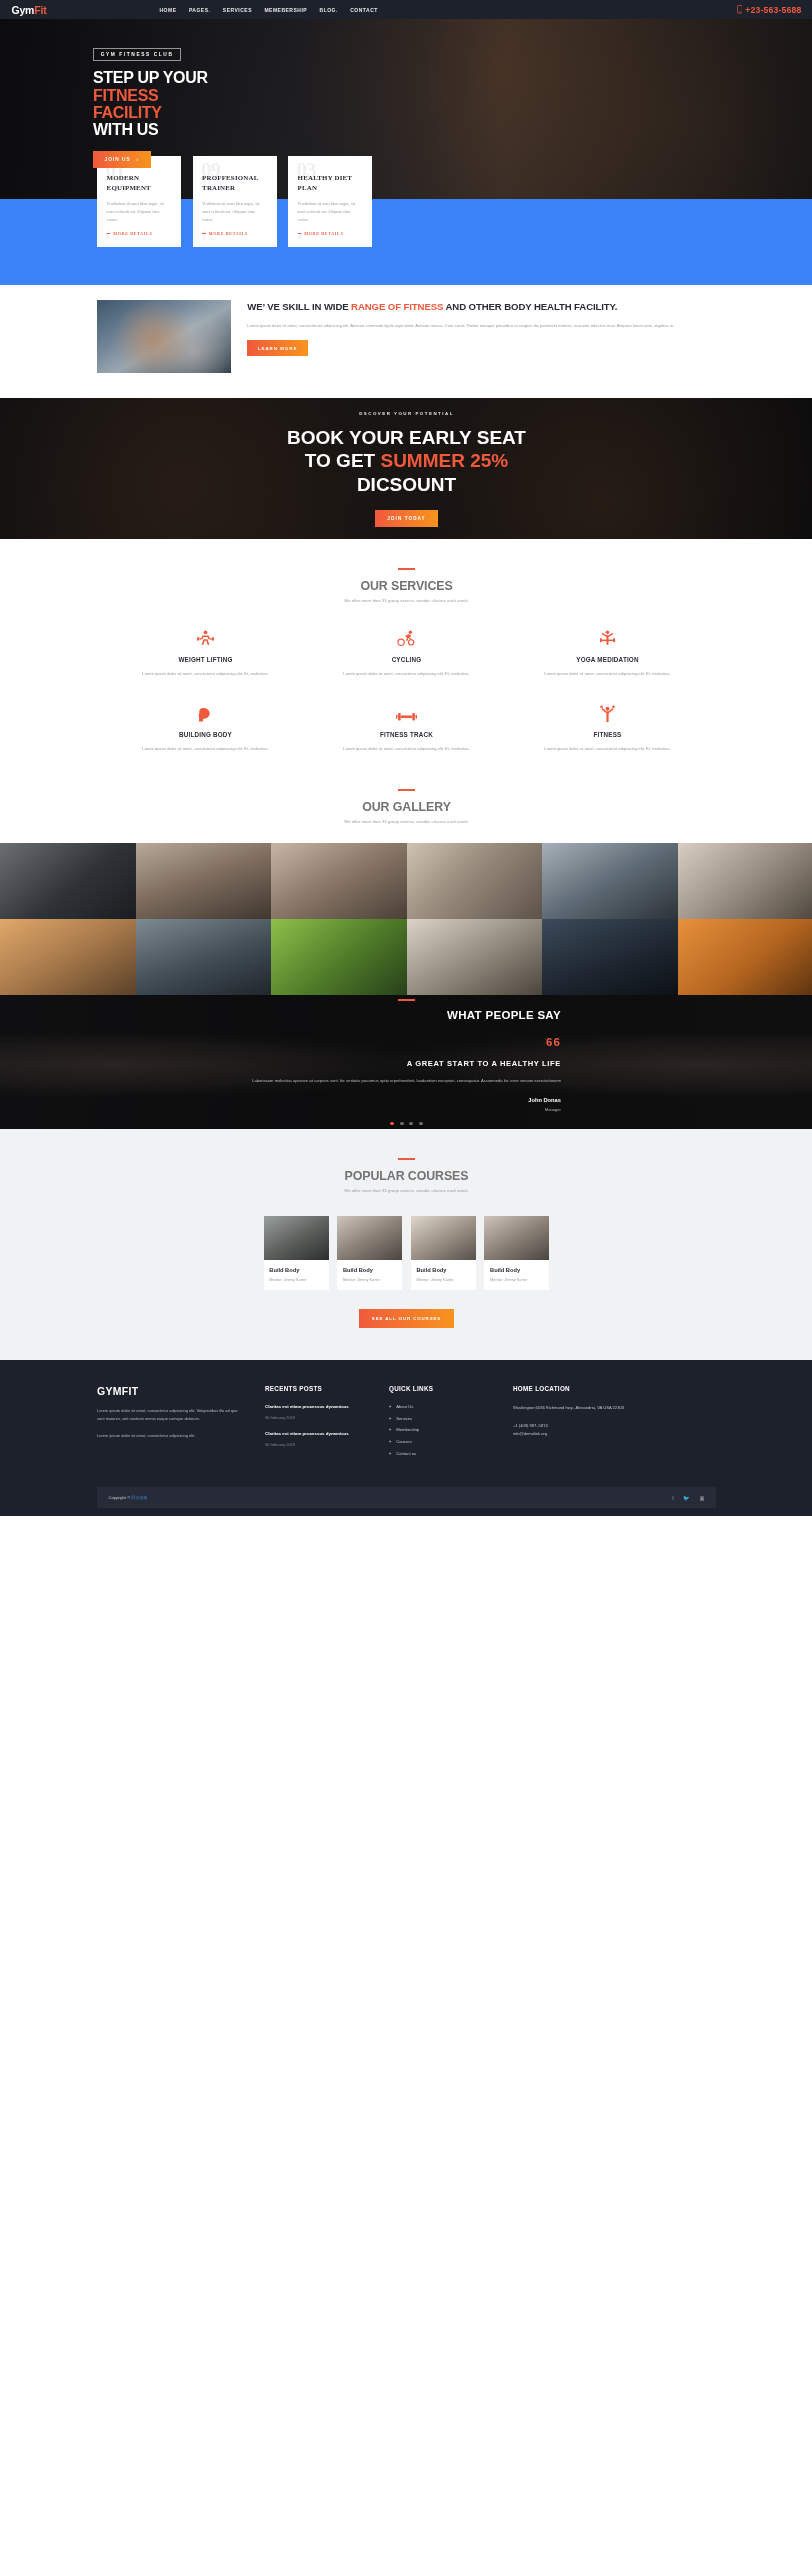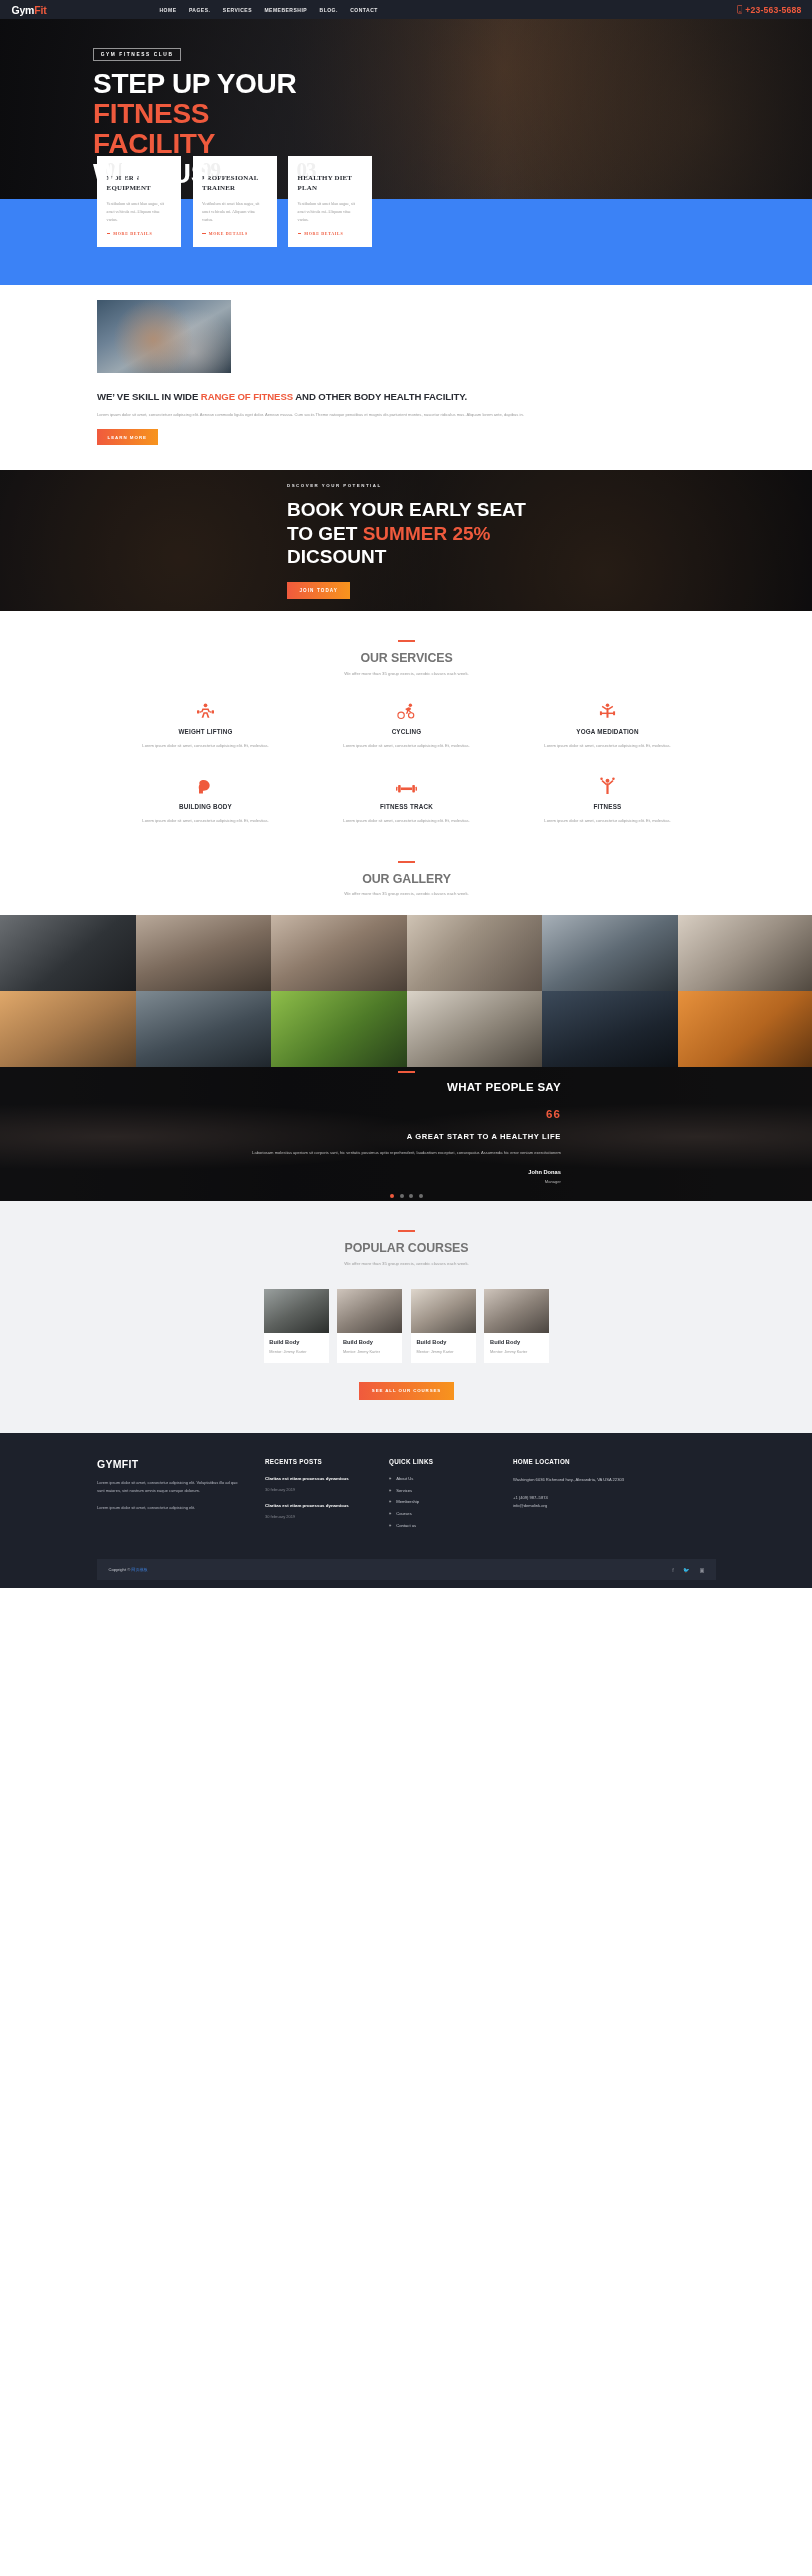--- a/index.html
+++ b/index.html
@@ -35,21 +35,21 @@
       radial-gradient(circle at 30% 75%, rgba(60,60,66,.9), transparent 55%),
       linear-gradient(115deg,#1b1c20 0%,#2c2a2b 35%,#3c3330 58%,#211f20 100%);
   }
   .hero-bg:after { content:""; position:absolute; inset:0;
     background:linear-gradient(90deg, rgba(10,10,12,.92) 0%, rgba(15,14,16,.62) 38%, rgba(20,16,14,.35) 62%, rgba(12,12,14,.75) 100%); }
   .hero-inner { position:relative; z-index:5; padding:23px 0 0 93px; }
   .badge {
     display:inline-block; border:1px solid rgba(255,255,255,.55);
     color:#fff; font-size:4.8px; letter-spacing:1.6px; padding:2.9px 6.7px; font-weight:600;
   }
-  .hero h1 { margin-top:8.6px; font-size:28px; line-height:1.07; font-weight:bold;
+  .hero h1 { margin-top:8.6px; font-size:16px; line-height:1.07; font-weight:bold;
     color:#fff; letter-spacing:-0.3px; }
   .hero h1 .or { color:#ef5a3d; }
   .btn-orange {
     display:inline-block; margin-top:13.4px;
     background:linear-gradient(90deg,#f05a3d,#f7941d);
     color:#fff; font-size:4.8px; font-weight:bold; letter-spacing:1px;
     padding:5.7px 11.5px; text-decoration:none;
   }
   .btn-orange .arr { margin-left:5.7px; opacity:.9; }
 
@@ -60,21 +60,21 @@
   .card .num { position:absolute; top:3.8px; left:8.6px; font-size:21px; font-weight:bold;
     color:#f0f0f0; line-height:1; letter-spacing:-1px; }
   .card h3 { position:relative; font-size:6.9px; font-weight:bold; color:#2a2d34;
     line-height:1.45; letter-spacing:0.2px; margin-top:7.6px; }
   .card p { font-size:4.1px; color:#9b9b9b; line-height:1.95; margin-top:6.7px; }
   .more { margin-top:7.6px; display:flex; align-items:center; gap:2.9px;
     color:#ef5a3d; font-size:4px; font-weight:bold; letter-spacing:0.7px; text-decoration:none; }
   .more .dash { display:inline-block; width:3.8px; height:1px; background:#ef5a3d; }
 
   
-  .skill { display:flex; padding:15.3px 97px 25px 97px; gap:16.3px; background:#fff;flex-direction:column; }
+  .skill { display:flex; padding:15.3px 97px 25px 97px; gap:16.3px; background:#fff; }
   .skill-img { width:134px; height:73px; flex:none; position:relative; overflow:hidden;
     background:linear-gradient(150deg,#3e566b 0%,#6d8296 32%,#9aa7b0 55%,#2c3b48 100%); }
   .skill-img:after{ content:""; position:absolute; inset:0;
     background:radial-gradient(circle at 42% 54%, rgba(180,140,110,.85), transparent 46%),
                radial-gradient(circle at 72% 72%, rgba(210,200,195,.5), transparent 40%); }
   .skill-txt { flex:1; padding-top:1px; }
   .skill-txt h2 { font-size:9.6px; font-weight:bold; color:#2a2d34; line-height:1.35; letter-spacing:-0.1px; }
   .skill-txt h2 .or { color:#ef5a3d; }
   .skill-txt p { margin-top:7.6px; font-size:4.1px; line-height:2.05; color:#9b9b9b; }
   .learn { display:inline-block; margin-top:9.6px;
@@ -83,21 +83,21 @@
 
   
   .banner { height:141px; position:relative; overflow:hidden; display:flex;
     align-items:center; justify-content:center; }
   .banner-bg { position:absolute; inset:0;
     background:
       radial-gradient(circle at 22% 62%, rgba(120,78,44,.55), transparent 40%),
       radial-gradient(circle at 74% 72%, rgba(128,86,52,.5), transparent 40%),
       linear-gradient(120deg,#15161a 0%,#24201d 45%,#1a1715 70%,#101012 100%); }
   .banner-bg:after{ content:""; position:absolute; inset:0; background:rgba(8,8,10,.55); }
-  .banner-inner { position:relative; z-index:4; }
+  .banner-inner { position:relative; z-index:4; text-align:center; }
   .banner .eyebrow { color:#e4e4e6; font-size:4.4px; letter-spacing:1.5px; font-weight:600; }
   .banner h2 { margin-top:9.6px; font-size:19px; font-weight:bold; color:#fff; line-height:1.25; }
   .banner h2 .or { color:#ef5a3d; }
   .join-today { display:inline-block; margin-top:13.4px;
     background:linear-gradient(90deg,#f05a3d,#f7941d); color:#fff;
     font-size:4.6px; font-weight:bold; letter-spacing:1.1px; padding:5.7px 12.4px; text-decoration:none; }
 
   
   .sec-head { text-align:center; }
   .sec-head .bar { width:17px; height:1.9px; background:#ef5a3d; margin:0 auto 8.6px; }

